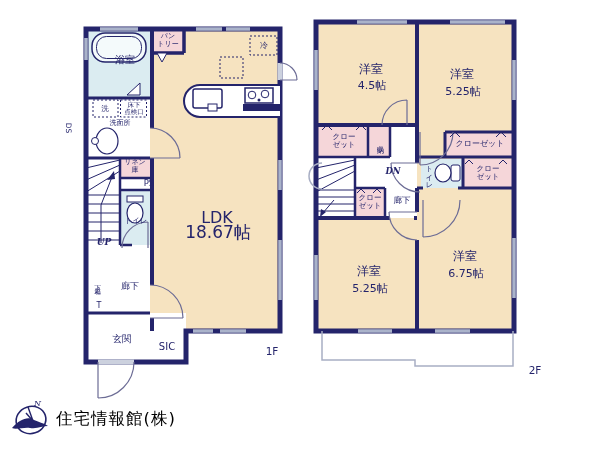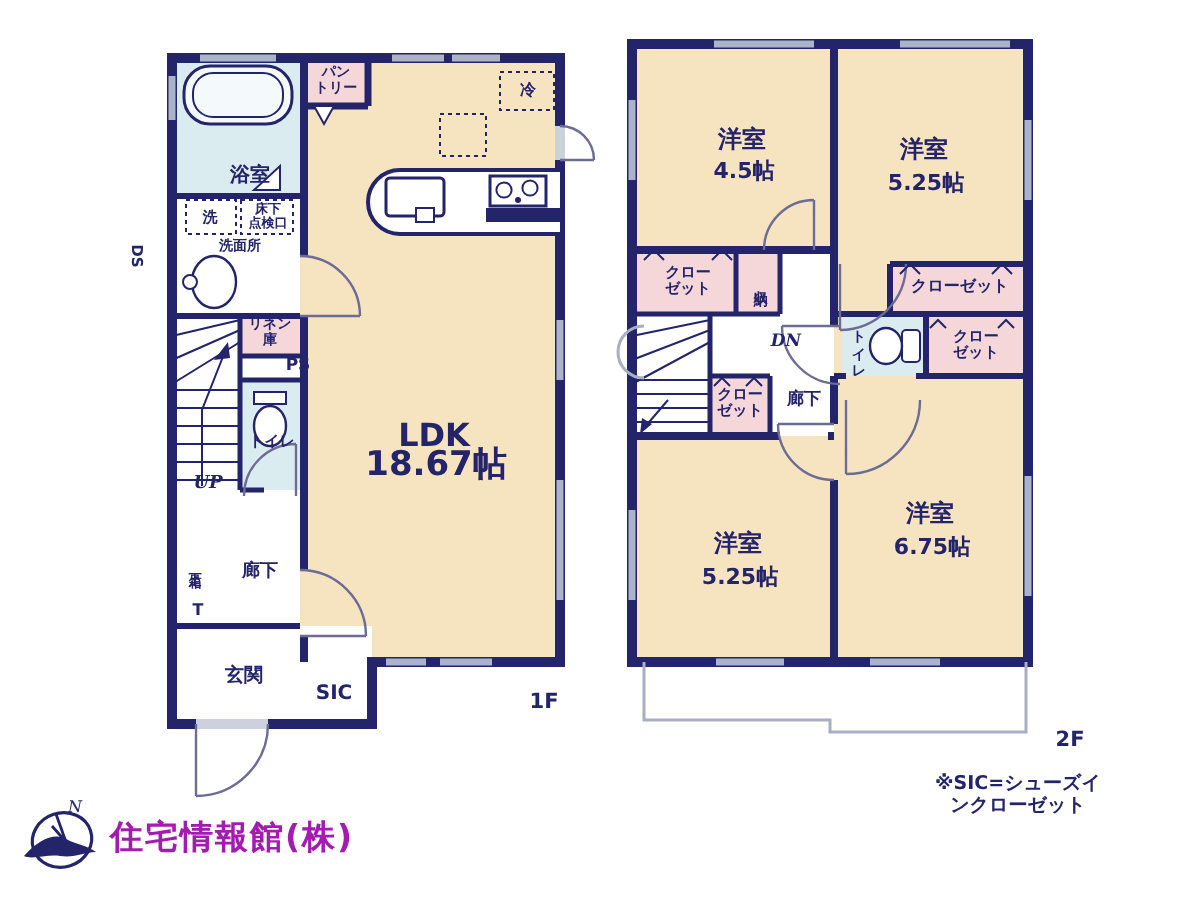--- a/index.html
+++ b/index.html
@@ -1,25 +1,25 @@
 <!DOCTYPE html>
 <html><head>
 <meta charset="utf-8">
 <style>
   html,body{margin:0;padding:0;background:#ffffff;}
   #stage{position:relative;width:600px;height:450px;background:#ffffff;overflow:hidden;
          font-family:"DejaVu Sans",sans-serif;}
   #plan-svg{position:absolute;left:0;top:0;}
   .lbl{position:absolute;transform:translate(-50%,-50%);color:#24246b;
-       white-space:pre-line;text-align:center;line-height:1.12;font-weight:700;
+       white-space:pre-line;text-align:center;line-height:1.12;font-weight:400;
        font-family:"DejaVu Sans",sans-serif;pointer-events:none;}
   .vert{writing-mode:vertical-rl;text-orientation:upright;letter-spacing:1px;}
   .vlat{writing-mode:vertical-rl;}
   .ital{font-style:italic;font-family:"DejaVu Serif",serif;font-weight:700;text-align:center;}
-  .company{color:#a21caf;font-weight:700;letter-spacing:1px;}
+  .company{color:#000000;font-weight:400;letter-spacing:1px;}
 </style>
 </head>
 <body>
 
 <div id="stage">
 
 <svg id="plan-svg" width="600" height="450" viewBox="0 0 600 450">
 
   <g>
 
@@ -124,21 +124,21 @@
     <ellipse cx="31" cy="420" rx="15" ry="13.5" transform="rotate(-18 31 420)" fill="none" stroke="#24246b" stroke-width="1.6"></ellipse>
     <path d="M28,407 L33,421 M33,421 L26,413" stroke="#24246b" stroke-width="1.4" fill="none"></path>
     <path d="M12,428 C20,419 28,416 34,420 C38,422 44,423 48,426 C42,426 38,429 30,428 C24,427 16,430 12,428 Z" fill="#24246b"></path>
     <text x="34" y="406" font-size="8" font-style="italic" fill="#24246b" font-family="DejaVu Serif, serif">N</text>
   </g>
 </svg>
 
 <div class="lbl" style="left:168px;top:41px;font-size:7px">パン
 トリー</div>
 <div class="lbl" style="left:264px;top:46px;font-size:8px">冷</div>
-<div class="lbl" style="left:125px;top:88px;font-size:10px">浴室</div>
+<div class="lbl" style="left:125px;top:60px;font-size:10px">浴室</div>
 <div class="lbl" style="left:105px;top:109px;font-size:7.5px">洗</div>
 <div class="lbl" style="left:134px;top:109px;font-size:6.5px">床下
 点検口</div>
 <div class="lbl" style="left:120px;top:124px;font-size:7px">洗面所</div>
 <div class="lbl vlat" style="left:68px;top:128px;font-size:7.5px">DS</div>
 <div class="lbl" style="left:135px;top:167px;font-size:7px">リネン
 庫</div>
 <div class="lbl" style="left:149px;top:184px;font-size:8.5px">PS</div>
 <div class="lbl" style="left:136px;top:221px;font-size:7.5px">トイレ</div>
 <div class="lbl ital" style="left:104px;top:242px;font-size:9px">UP</div>
@@ -165,16 +165,15 @@
 ゼット</div>
 <div class="lbl" style="left:370px;top:202px;font-size:7.5px">クロー
 ゼット</div>
 <div class="lbl" style="left:402px;top:201px;font-size:8.5px">廊下</div>
 <div class="lbl" style="left:369px;top:272px;font-size:12px">洋室</div>
 <div class="lbl" style="left:370px;top:289px;font-size:11px">5.25帖</div>
 <div class="lbl" style="left:465px;top:257px;font-size:12px">洋室</div>
 <div class="lbl" style="left:466px;top:274px;font-size:11px">6.75帖</div>
 <div class="lbl" style="left:535px;top:371px;font-size:10.5px">2F</div>
 
-<div class="lbl" style="left:509px;top:398px;font-size:9.5px">※SIC=シューズインクローゼット</div>
 <div class="lbl company" style="left:116px;top:419px;font-size:16.5px">住宅情報館(株)</div>
 
 </div>
 
 </body></html>

